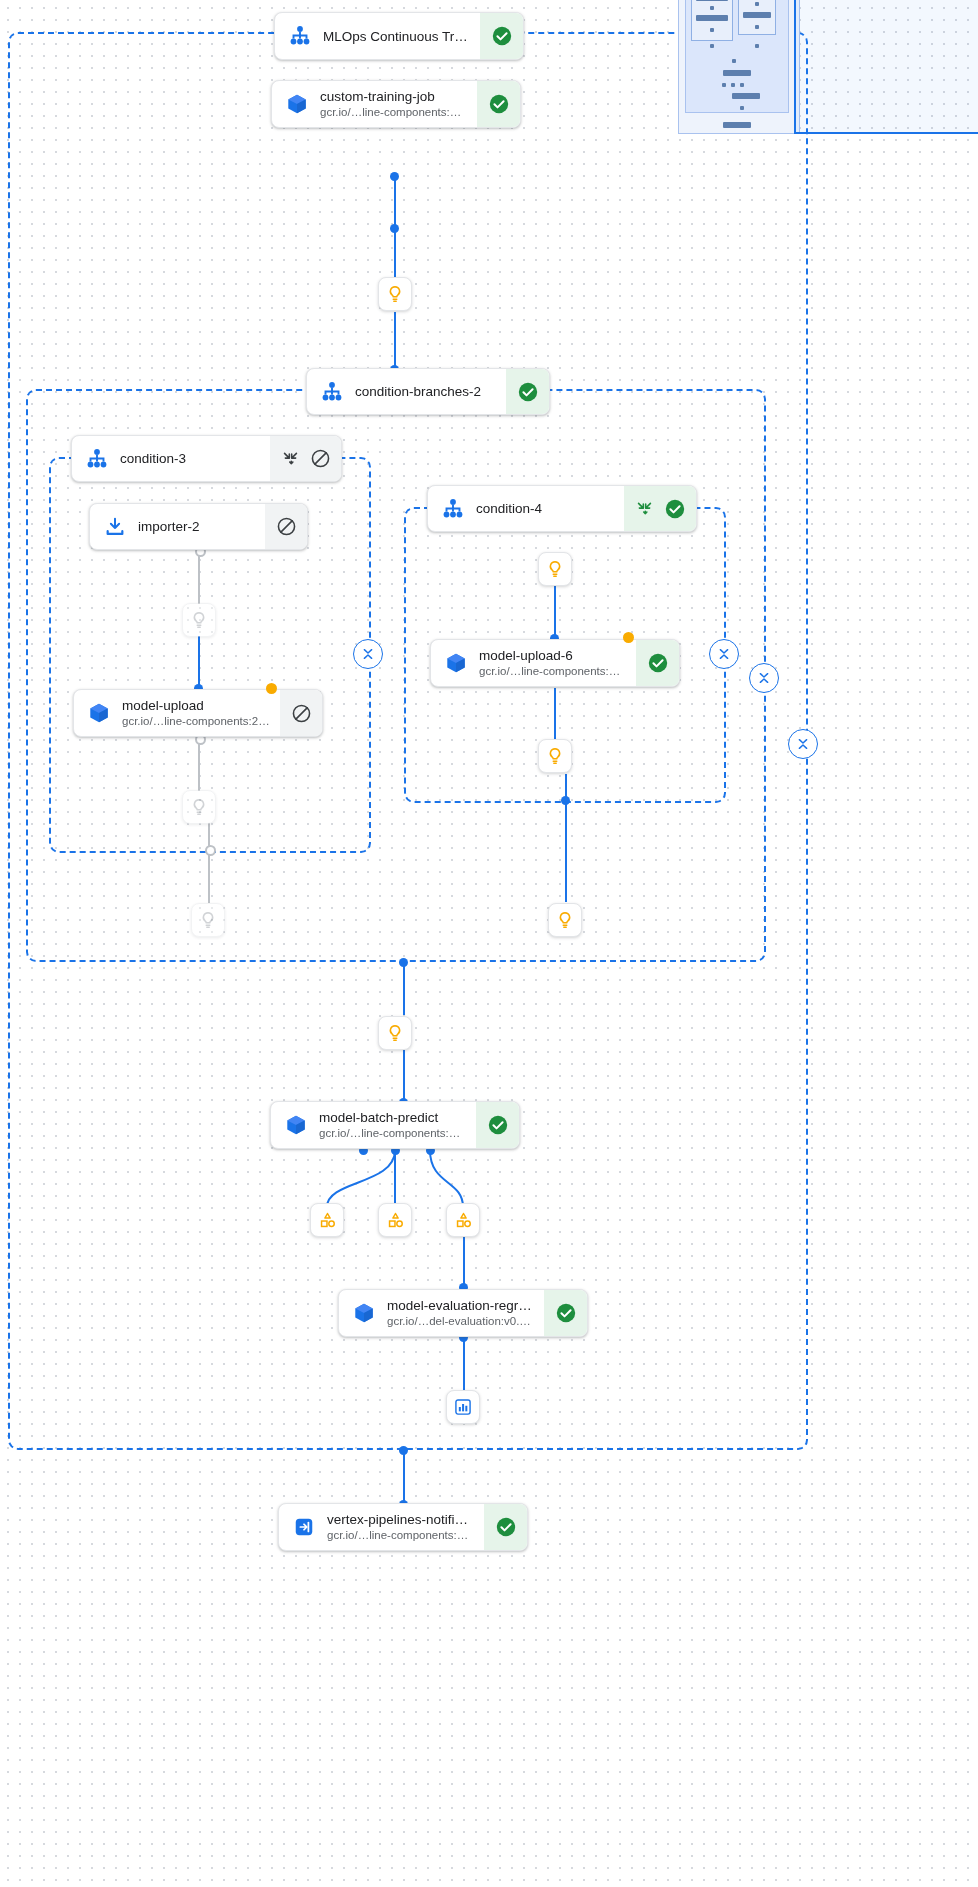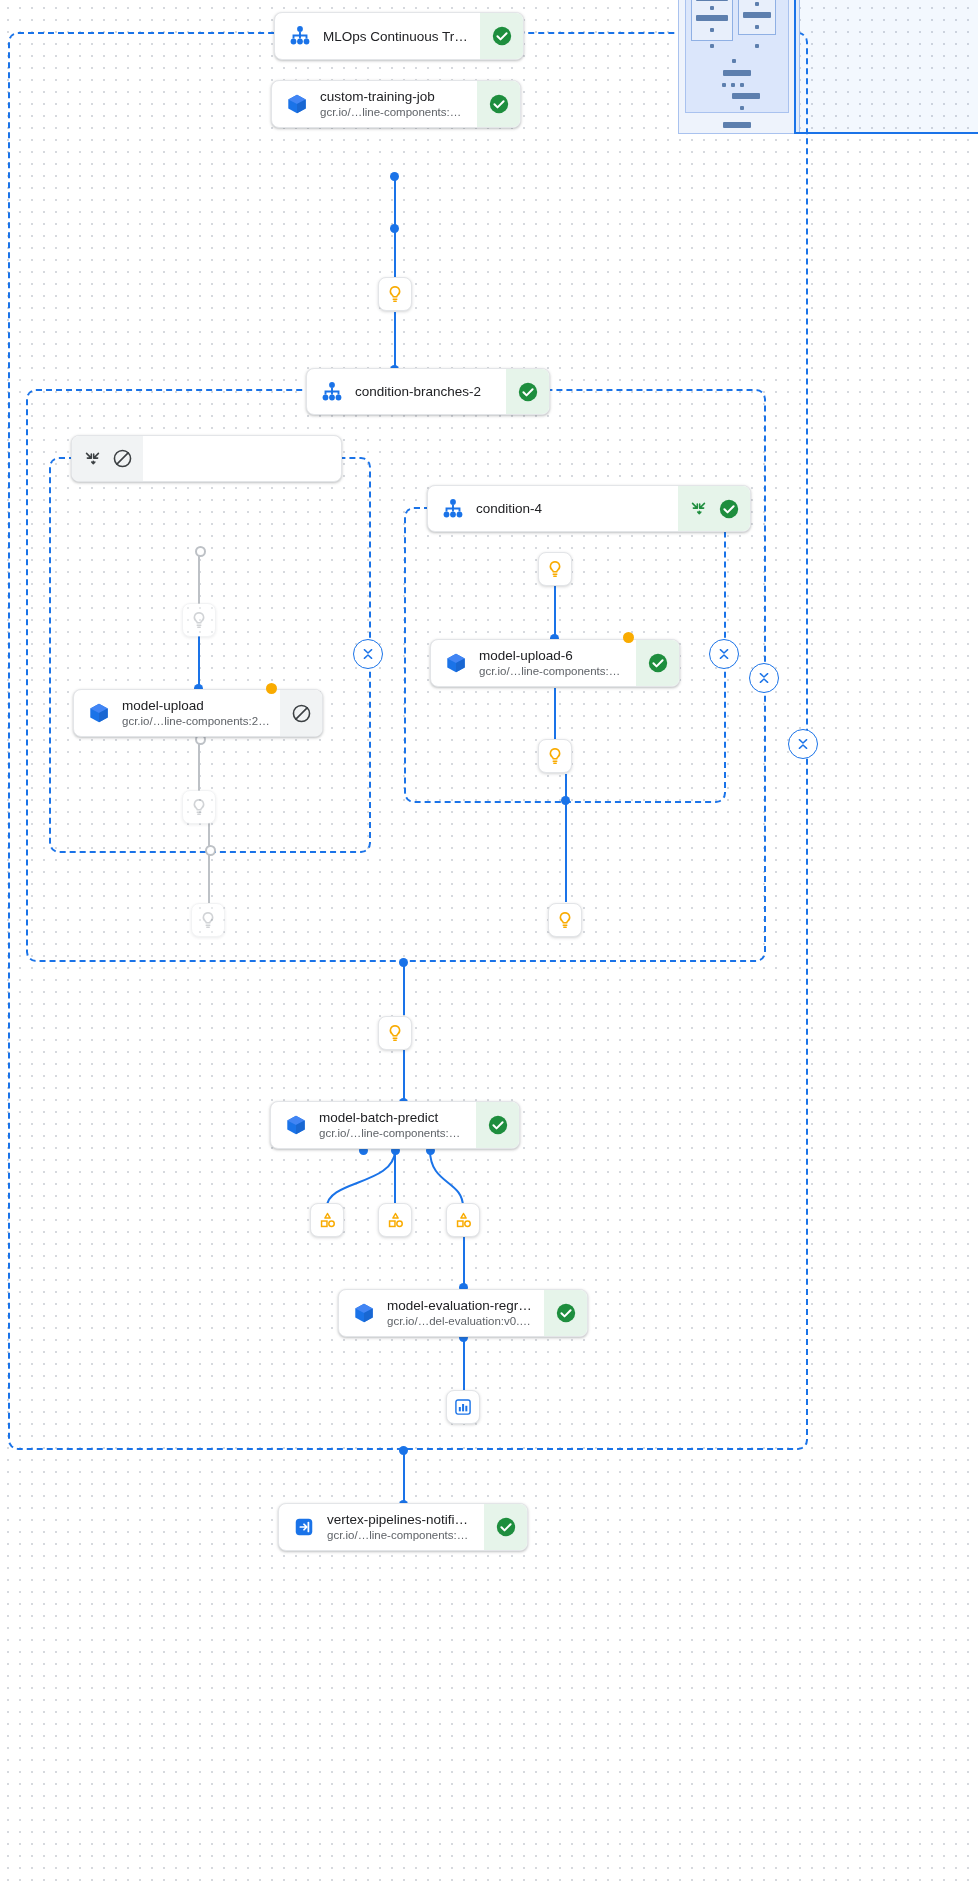--- a/index.html
+++ b/index.html
@@ -201,37 +201,72 @@
       <span>
         <svg width="22" height="22" viewBox="0 0 24 24">
           <circle cx="12" cy="12" r="10" fill="#1e8e3e"></circle>
           <path d="M7 12.3 l3.4 3.4 L17 9" stroke="#fff" stroke-width="2.2" fill="none" stroke-linecap="round" stroke-linejoin="round"></path>
         </svg>
       </span>
     </div>
   </div>
 
   <div class="node" style="left:71px;top:435px;width:271px;height:47px;">
+    <div class="body">
+      <span class="gicon">
+        <svg width="24" height="24" viewBox="0 0 24 24">
+          <circle cx="12" cy="5" r="2.9" fill="#1a73e8"></circle>
+          <circle cx="5.5" cy="17.5" r="2.9" fill="#1a73e8"></circle>
+          <circle cx="12" cy="17.5" r="2.9" fill="#1a73e8"></circle>
+          <circle cx="18.5" cy="17.5" r="2.9" fill="#1a73e8"></circle>
+          <path d="M5.5 14.6 V11.5 H18.5 V14.6 M12 11.5 V7.9 M12 11.5 V14.6" stroke="#1a73e8" stroke-width="1.9" fill="none"></path>
+        </svg>
+      </span>
+      <div class="txt">
+        <div class="title">condition-3</div>
+      </div>
+    </div>
     <div class="status skip">
       <span style="margin-right:6px;">
         <svg width="19" height="19" viewBox="0 0 24 24">
           <path d="M4.5 5.5 L10.5 11.5 M10.5 11.5 V6.5 M10.5 11.5 H5.5" stroke="#3c4043" stroke-width="2" fill="none" stroke-linecap="round" stroke-linejoin="round"></path>
           <path d="M19.5 5.5 L13.5 11.5 M13.5 11.5 V6.5 M13.5 11.5 H18.5" stroke="#3c4043" stroke-width="2" fill="none" stroke-linecap="round" stroke-linejoin="round"></path>
           <path d="M13 15.5 L13 18.5 M13 18.5 L11 16.5 M13 18.5 L15 16.5" stroke="#3c4043" stroke-width="2" fill="none" stroke-linecap="round" stroke-linejoin="round"></path>
         </svg>
       </span>
       <span>
         <svg width="21" height="21" viewBox="0 0 24 24">
           <circle cx="12" cy="12" r="9.2" stroke="#3c4043" stroke-width="1.8" fill="none"></circle>
           <path d="M5.6 18.4 L18.4 5.6" stroke="#3c4043" stroke-width="1.8" stroke-linecap="round"></path>
         </svg>
       </span>
     </div>
   </div>
 
+  <div class="node" style="left:89px;top:503px;width:219px;height:47px;">
+    <div class="body">
+      <span class="gicon">
+        <svg width="22" height="22" viewBox="0 0 24 24">
+          <path d="M12 3 V13 M12 13 L7.5 8.5 M12 13 L16.5 8.5" stroke="#1a73e8" stroke-width="2.2" fill="none" stroke-linecap="round" stroke-linejoin="round"></path>
+          <path d="M4 16.5 V19.5 H20 V16.5" stroke="#1a73e8" stroke-width="2.4" fill="none" stroke-linecap="round" stroke-linejoin="round"></path>
+        </svg>
+      </span>
+      <div class="txt">
+        <div class="title">importer-2</div>
+      </div>
+    </div>
+    <div class="status skip">
+      <span>
+        <svg width="21" height="21" viewBox="0 0 24 24">
+          <circle cx="12" cy="12" r="9.2" stroke="#3c4043" stroke-width="1.8" fill="none"></circle>
+          <path d="M5.6 18.4 L18.4 5.6" stroke="#3c4043" stroke-width="1.8" stroke-linecap="round"></path>
+        </svg>
+      </span>
+    </div>
+  </div>
 
   <div class="node" style="left:73px;top:689px;width:250px;height:48px;">
     <div class="body">
       <span class="gicon">
         <svg width="22" height="22" viewBox="0 0 24 24">
           <path d="M12 2 L21.5 7 L21.5 17 L12 22 L2.5 17 L2.5 7 Z" fill="#1a73e8"></path>
           <path d="M12 2 L21.5 7 L12 12 L2.5 7 Z" fill="#4285f4"></path>
           <path d="M12 12 L21.5 7 L21.5 17 L12 22 Z" fill="#1967d2"></path>
         </svg>
       </span>
@@ -244,21 +279,21 @@
       <span>
         <svg width="21" height="21" viewBox="0 0 24 24">
           <circle cx="12" cy="12" r="9.2" stroke="#3c4043" stroke-width="1.8" fill="none"></circle>
           <path d="M5.6 18.4 L18.4 5.6" stroke="#3c4043" stroke-width="1.8" stroke-linecap="round"></path>
         </svg>
       </span>
     </div>
   </div>
   <div class="dot orange" style="left:266px;top:683px;"></div>
 
-  <div class="node" style="left:427px;top:485px;width:324px;height:47px;">
+  <div class="node" style="left:427px;top:485px;width:270px;height:47px;">
     <div class="body">
       <span class="gicon">
         <svg width="24" height="24" viewBox="0 0 24 24">
           <circle cx="12" cy="5" r="2.9" fill="#1a73e8"></circle>
           <circle cx="5.5" cy="17.5" r="2.9" fill="#1a73e8"></circle>
           <circle cx="12" cy="17.5" r="2.9" fill="#1a73e8"></circle>
           <circle cx="18.5" cy="17.5" r="2.9" fill="#1a73e8"></circle>
           <path d="M5.5 14.6 V11.5 H18.5 V14.6 M12 11.5 V7.9 M12 11.5 V14.6" stroke="#1a73e8" stroke-width="1.9" fill="none"></path>
         </svg>
       </span>

